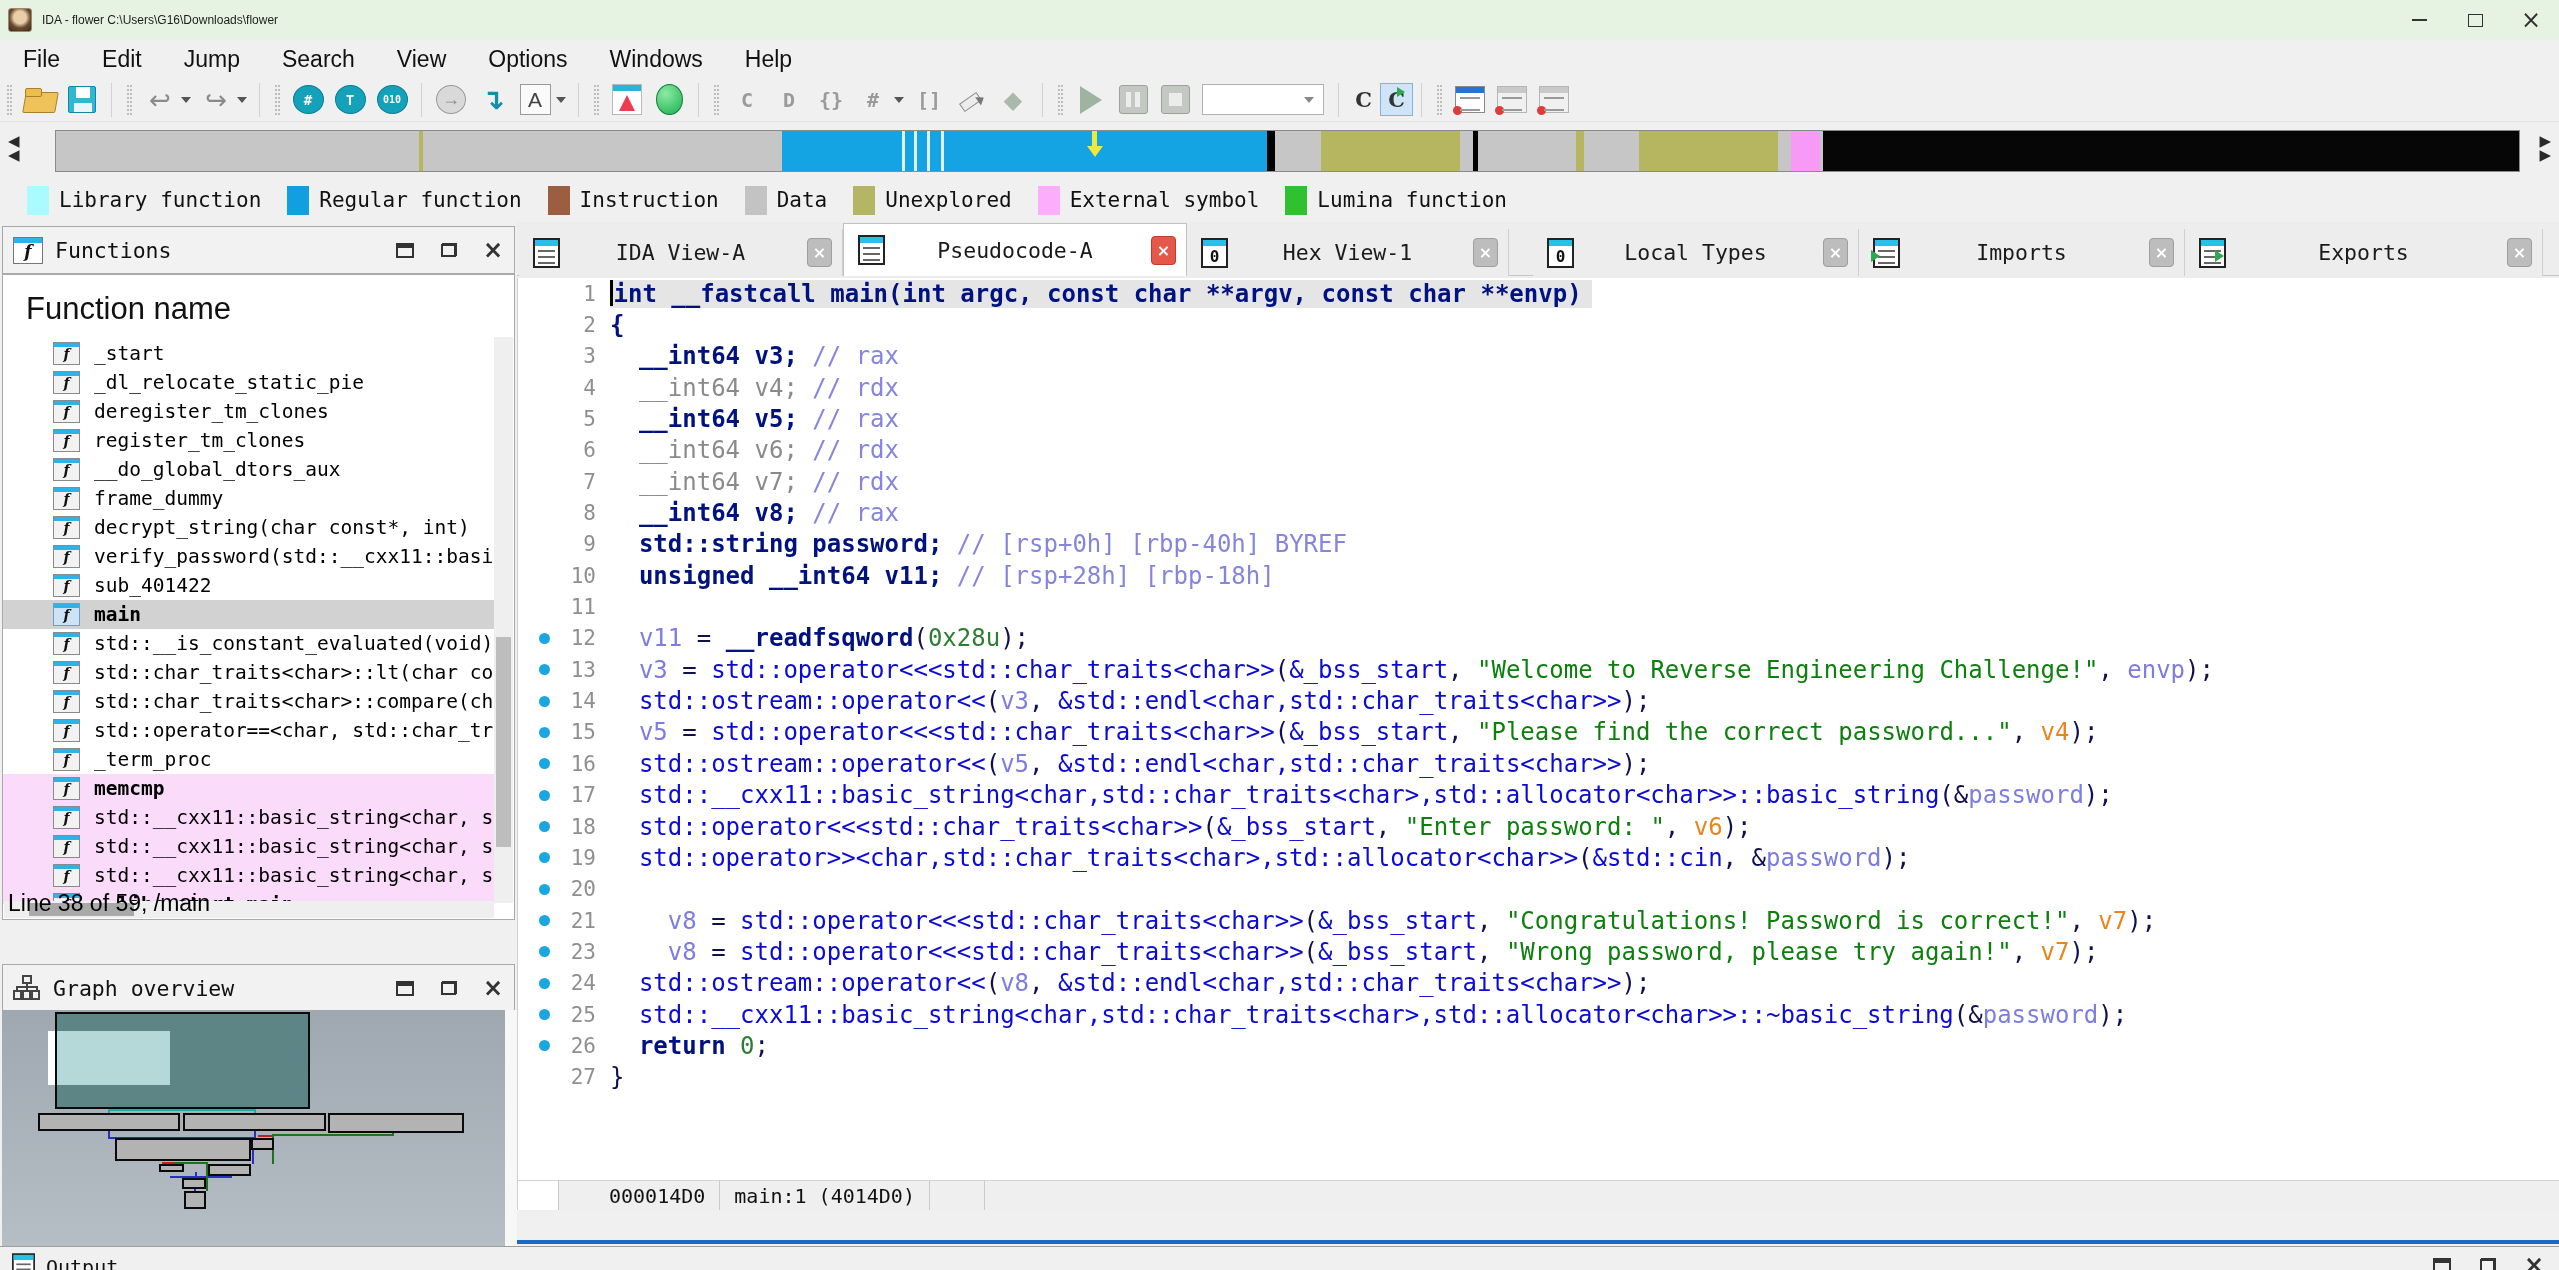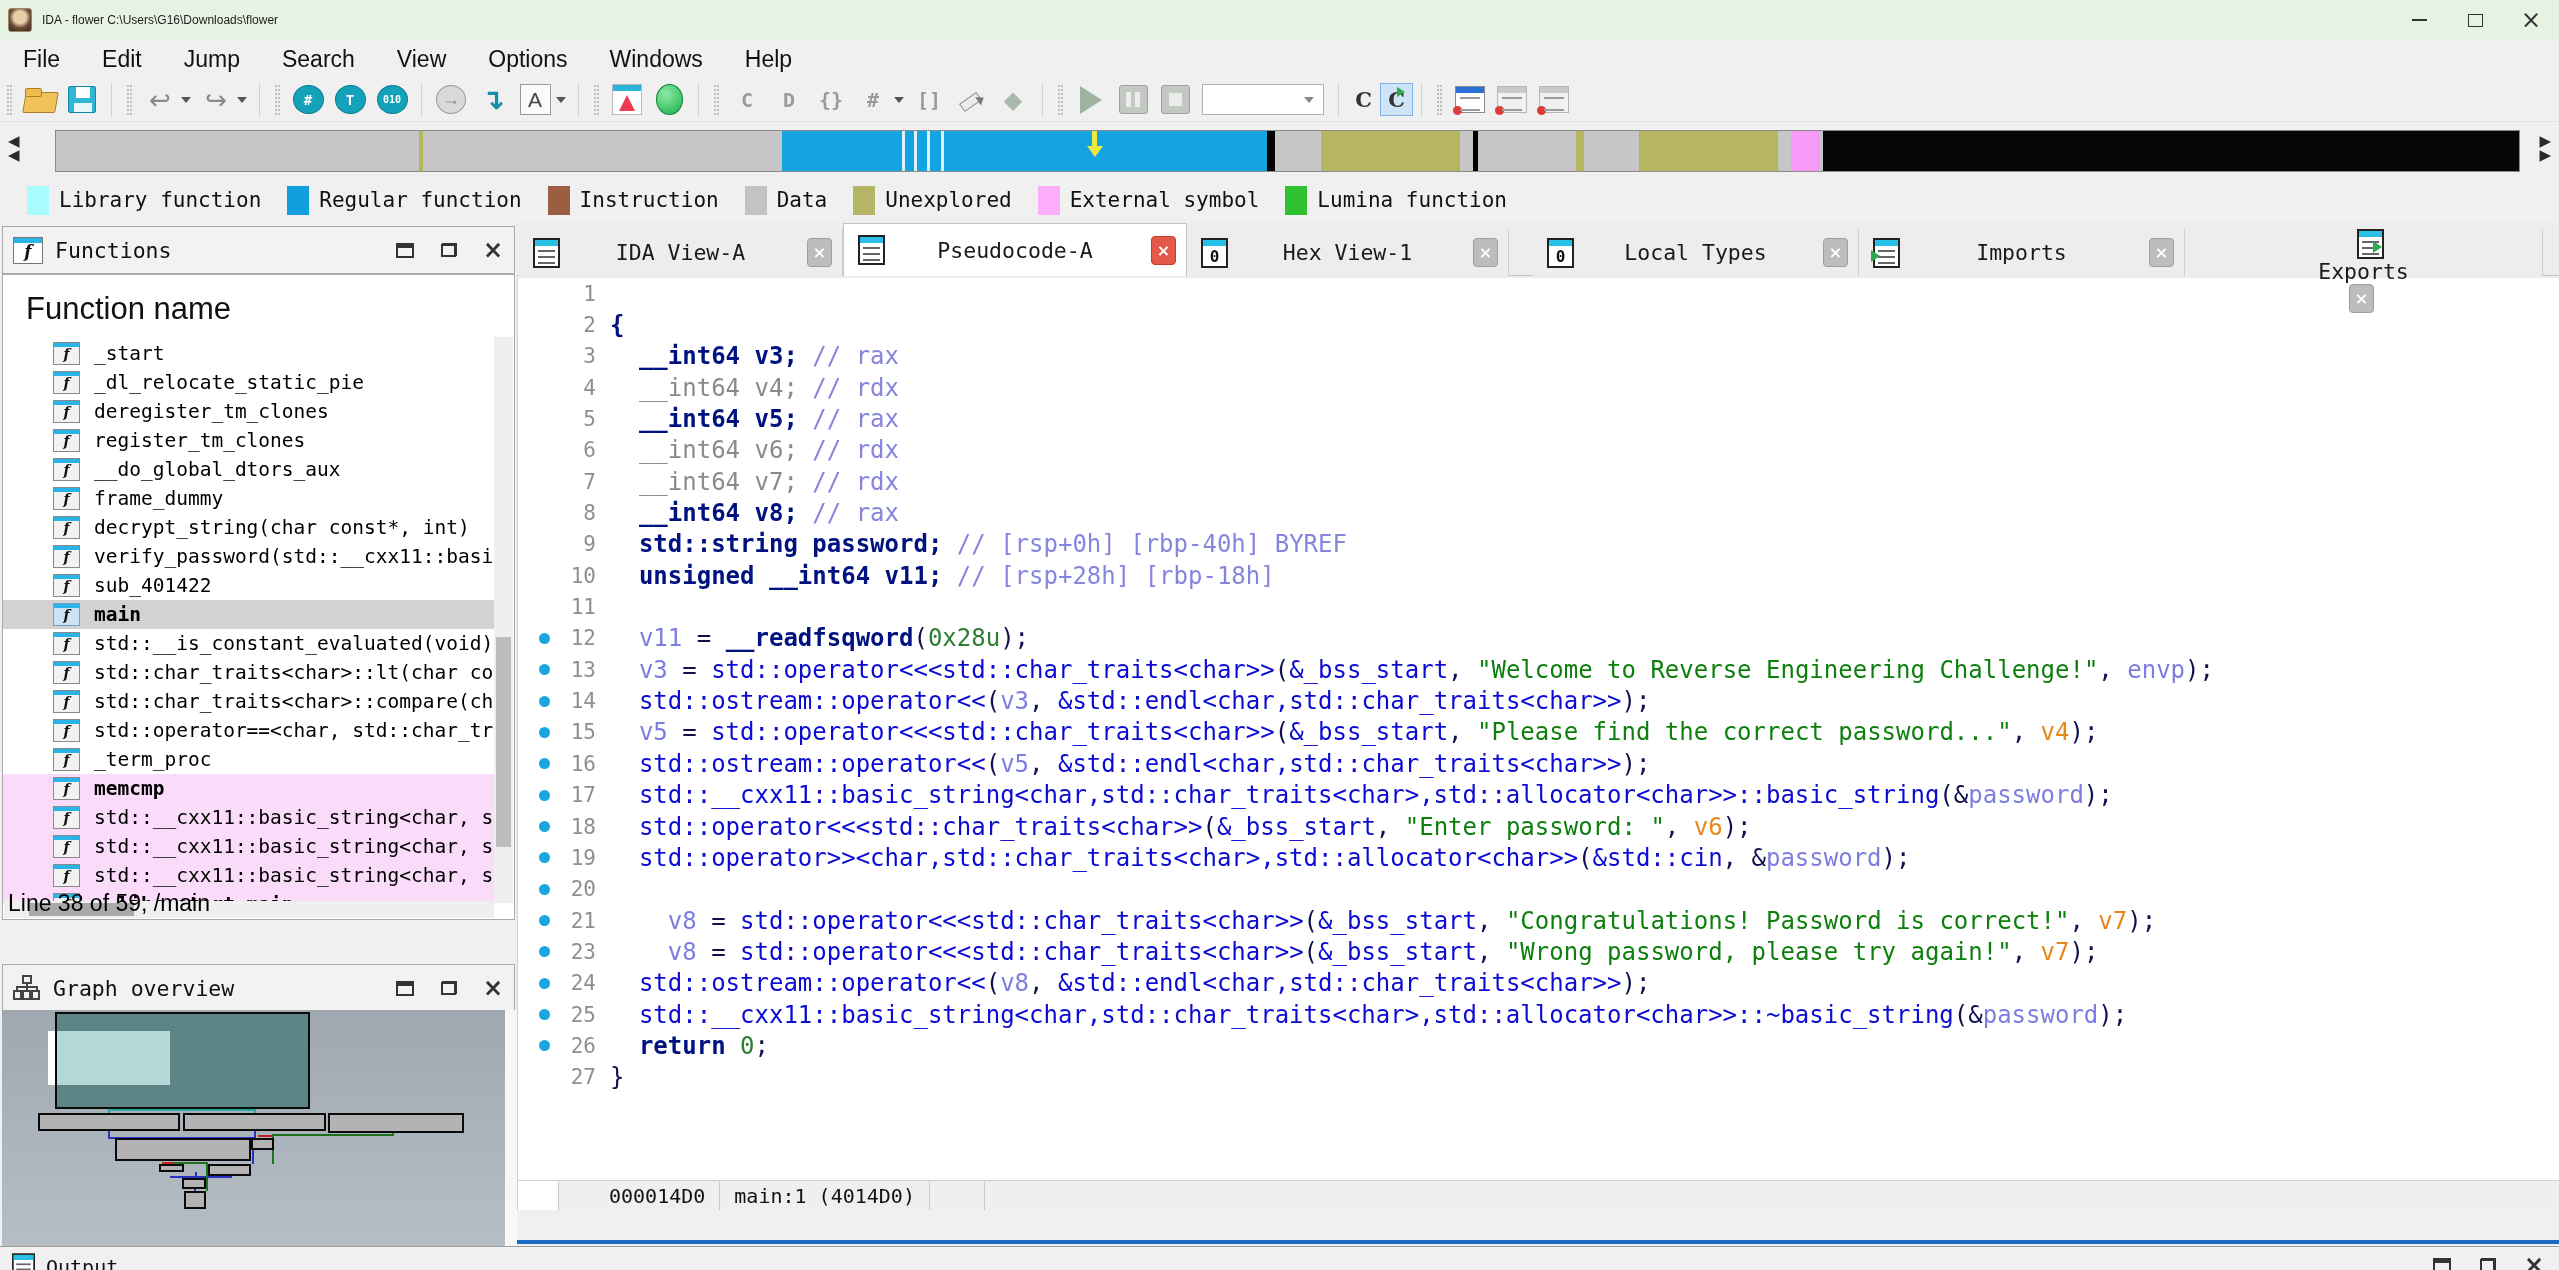--- a/index.html
+++ b/index.html
@@ -464,21 +464,21 @@
         </div>
         <div class="tab" style="width: 326px;">
           <div class="ticon">
             <div class="tbarc"></div>
             <div class="tlines"></div>
             <div class="tri-in"></div>
           </div>
           <div class="tab-label">Imports</div>
           <div class="tclose gray">×</div>
         </div>
-        <div class="tab" style="width: 358px; flex-direction: column;">
+        <div class="tab" style="width: 358px;">
           <div class="ticon">
             <div class="tbarc"></div>
             <div class="tlines"></div>
             <div class="tri-out"></div>
           </div>
           <div class="tab-label">Exports</div>
           <div class="tclose gray">×</div>
         </div>
       </div>
     </div>
@@ -645,21 +645,21 @@
       <div class="gedge ge-g" style="left:204px;top:152px;width:2px;height:29px"></div>
       <div class="gnode" style="left:180px;top:168px;width:24px;height:11px"></div>
       <div class="gedge ge-b" style="left:192px;top:179px;width:2px;height:3px"></div>
       <div class="gnode" style="left:182px;top:181px;width:22px;height:18px"></div>
     </div>
     <div id="graph-white-strip"></div>
   </div>
 
   <div id="codepane">
     <div id="code-lines">
-        <div class="cline"><div class="cdot-slot"></div><div class="cnum">1</div></div>
+        <div class="cline"><div class="cdot-slot"></div><div class="cnum">1</div><div class="ctext hl"><span class="caret"></span><span class="tk-kw">int __fastcall main(int argc, const char **argv, const char **envp)</span></div></div>
         <div class="cline"><div class="cdot-slot"></div><div class="cnum">2</div><div class="ctext"><span class="tk-kw">{</span></div></div>
         <div class="cline"><div class="cdot-slot"></div><div class="cnum">3</div><div class="ctext"><span class="tk-pl">  </span><span class="tk-kw">__int64 v3; </span><span class="tk-cmt">// rax</span></div></div>
         <div class="cline"><div class="cdot-slot"></div><div class="cnum">4</div><div class="ctext"><span class="tk-pl">  </span><span class="tk-gray">__int64 v4; </span><span class="tk-cmt">// rdx</span></div></div>
         <div class="cline"><div class="cdot-slot"></div><div class="cnum">5</div><div class="ctext"><span class="tk-pl">  </span><span class="tk-kw">__int64 v5; </span><span class="tk-cmt">// rax</span></div></div>
         <div class="cline"><div class="cdot-slot"></div><div class="cnum">6</div><div class="ctext"><span class="tk-pl">  </span><span class="tk-gray">__int64 v6; </span><span class="tk-cmt">// rdx</span></div></div>
         <div class="cline"><div class="cdot-slot"></div><div class="cnum">7</div><div class="ctext"><span class="tk-pl">  </span><span class="tk-gray">__int64 v7; </span><span class="tk-cmt">// rdx</span></div></div>
         <div class="cline"><div class="cdot-slot"></div><div class="cnum">8</div><div class="ctext"><span class="tk-pl">  </span><span class="tk-kw">__int64 v8; </span><span class="tk-cmt">// rax</span></div></div>
         <div class="cline"><div class="cdot-slot"></div><div class="cnum">9</div><div class="ctext"><span class="tk-pl">  </span><span class="tk-kw">std::string password; </span><span class="tk-cmt">// [rsp+0h] [rbp-40h] BYREF</span></div></div>
         <div class="cline"><div class="cdot-slot"></div><div class="cnum">10</div><div class="ctext"><span class="tk-pl">  </span><span class="tk-kw">unsigned __int64 v11; </span><span class="tk-cmt">// [rsp+28h] [rbp-18h]</span></div></div>
         <div class="cline"><div class="cdot-slot"></div><div class="cnum">11</div><div class="ctext"></div></div>

